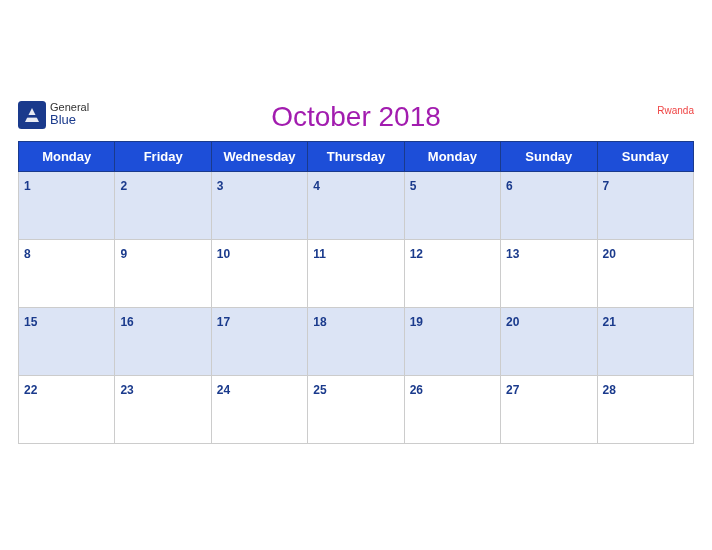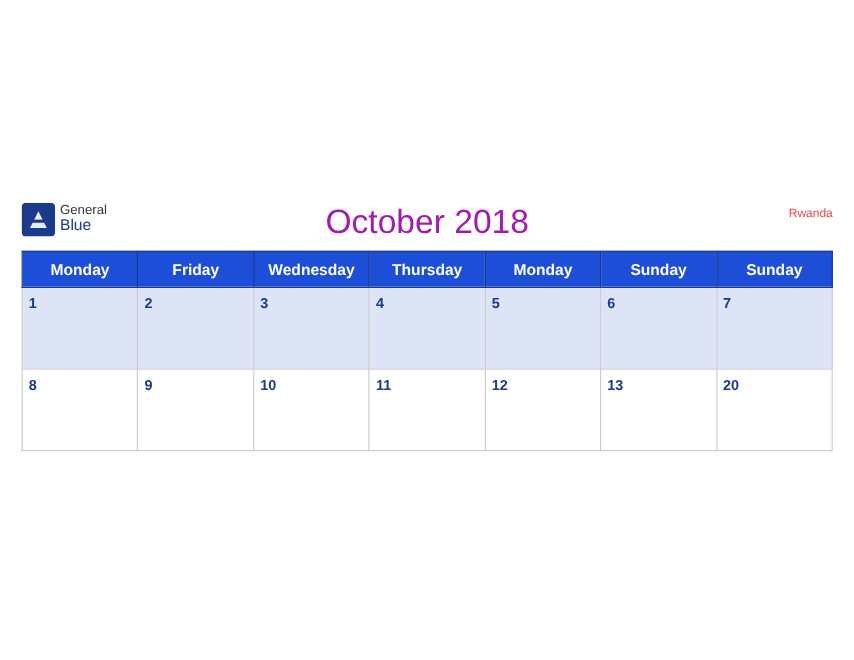--- a/index.html
+++ b/index.html
@@ -145,15 +145,33 @@
         </tr>
         <tr>
           <td><span class="day-number">8</span></td>
           <td><span class="day-number">9</span></td>
           <td><span class="day-number">10</span></td>
           <td><span class="day-number">11</span></td>
           <td><span class="day-number">12</span></td>
           <td><span class="day-number">13</span></td>
           <td><span class="day-number">20</span></td>
         </tr>
+        <tr>
+          <td><span class="day-number">15</span></td>
+          <td><span class="day-number">16</span></td>
+          <td><span class="day-number">17</span></td>
+          <td><span class="day-number">18</span></td>
+          <td><span class="day-number">19</span></td>
+          <td><span class="day-number">20</span></td>
+          <td><span class="day-number">21</span></td>
+        </tr>
+        <tr>
+          <td><span class="day-number">22</span></td>
+          <td><span class="day-number">23</span></td>
+          <td><span class="day-number">24</span></td>
+          <td><span class="day-number">25</span></td>
+          <td><span class="day-number">26</span></td>
+          <td><span class="day-number">27</span></td>
+          <td><span class="day-number">28</span></td>
+        </tr>
       </tbody>
   </table>
 </div>
 
 </body></html>

